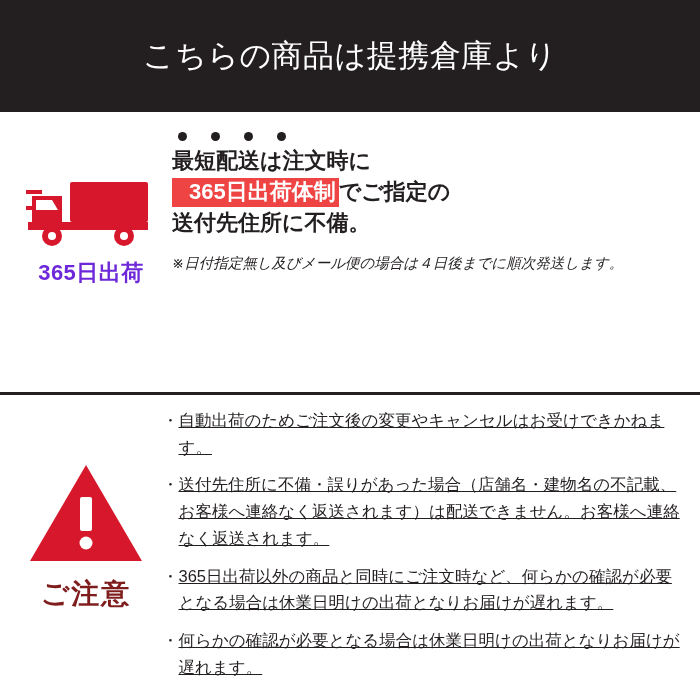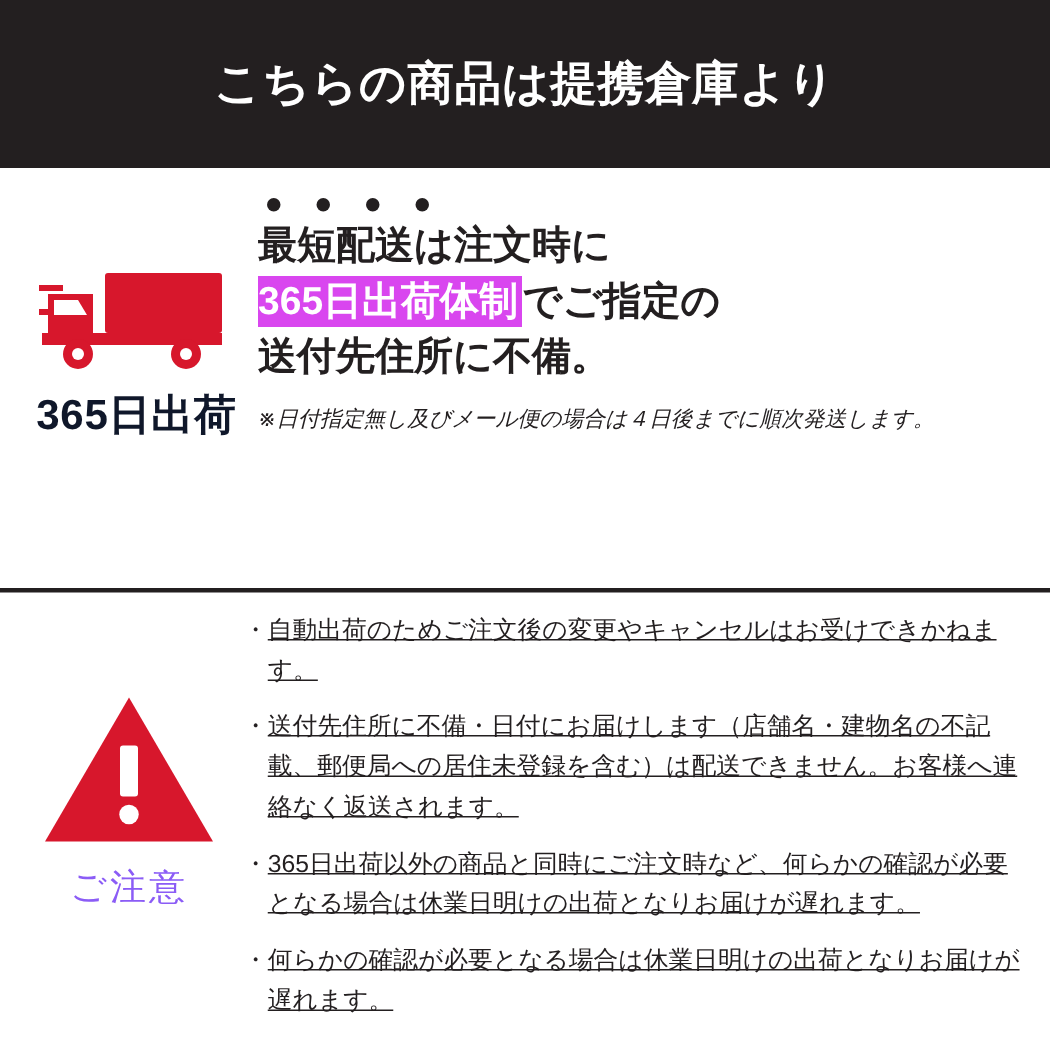--- a/index.html
+++ b/index.html
@@ -29,21 +29,21 @@
     flex: 0 0 112px;
     display: flex;
     flex-direction: column;
     align-items: center;
     justify-content: center;
     text-align: center;
     letter-spacing: 0.5px;
   }
   .header-line {
     font-size: 31px;
-    font-weight: bold;
+    font-weight: normal;
     line-height: 1.32;
     white-space: nowrap;
   }
 
   
   .delivery {
     flex: 0 0 283px;
     box-sizing: border-box;
     border-bottom: 3px solid #231f20;
     display: flex;
@@ -55,22 +55,22 @@
     display: flex;
     flex-direction: column;
     align-items: center;
     justify-content: flex-start;
     padding-top: 58px;
   }
   .truck-svg {
     display: block;
   }
   .truck-caption {
-    color: #0f172a;
-    font-size: 28px;
+    color: #6d28d9;
+    font-size: 22px;
     font-weight: bold;
     margin-top: 10px;
     letter-spacing: 0.5px;
     text-align: center;
   }
   .delivery-text {
     flex: 1 1 auto;
     padding-top: 14px;
     position: relative;
   }
@@ -80,30 +80,30 @@
     padding-left: 6px;
     margin-bottom: 4px;
   }
   .dot {
     width: 9px;
     height: 9px;
     border-radius: 50%;
     background: #231f20;
   }
   .dline {
-    font-size: 26px;
+    font-size: 22px;
     font-weight: bold;
     color: #231f20;
     line-height: 1.42;
     white-space: nowrap;
   }
   .hl {
-    background: #d946ef;
+    background: #ef4444;
     color: #ffffff;
-    padding: 1px 3px 3px 0;
+    padding: 1px 3px 3px 17px;
   }
   .note {
     font-size: 14.5px;
     color: #231f20;
     margin-top: 14px;
     line-height: 1.4;
     white-space: nowrap;
     font-style: italic;
   }
 
@@ -121,23 +121,23 @@
     align-items: center;
     justify-content: flex-start;
     padding-top: 56px;
   }
   .tri-wrap {
     position: relative;
     width: 120px;
     height: 104px;
   }
   .caution-label {
-    color: #8b5cf6;
-    font-size: 24px;
-    font-weight: normal;
+    color: #7f1d1d;
+    font-size: 28px;
+    font-weight: bold;
     margin-top: 10px;
     letter-spacing: 2px;
   }
   .caution-list {
     flex: 1 1 auto;
     padding-top: 2px;
   }
   .citem {
     display: flex;
     font-size: 16.5px;
@@ -218,21 +218,21 @@
       <div class="caution-label">ご注意</div>
     </div>
 
     <div class="caution-list">
       <div class="citem">
         <span class="bullet">・</span>
         <span class="ctext">自動出荷のためご注文後の変更やキャンセルはお受けできかねます。</span>
       </div>
       <div class="citem">
         <span class="bullet">・</span>
-        <span class="ctext">送付先住所に不備・日付にお届けします（店舗名・建物名の不記載、郵便局への居住未登録を含む）は配送できません。お客様へ連絡なく返送されます。</span>
+        <span class="ctext">送付先住所に不備・誤りがあった場合（店舗名・建物名の不記載、お客様へ連絡なく返送されます）は配送できません。お客様へ連絡なく返送されます。</span>
       </div>
       <div class="citem">
         <span class="bullet">・</span>
         <span class="ctext">365日出荷以外の商品と同時にご注文時など、何らかの確認が必要となる場合は休業日明けの出荷となりお届けが遅れます。</span>
       </div>
       <div class="citem">
         <span class="bullet">・</span>
         <span class="ctext">何らかの確認が必要となる場合は休業日明けの出荷となりお届けが遅れます。</span>
       </div>
     </div>

